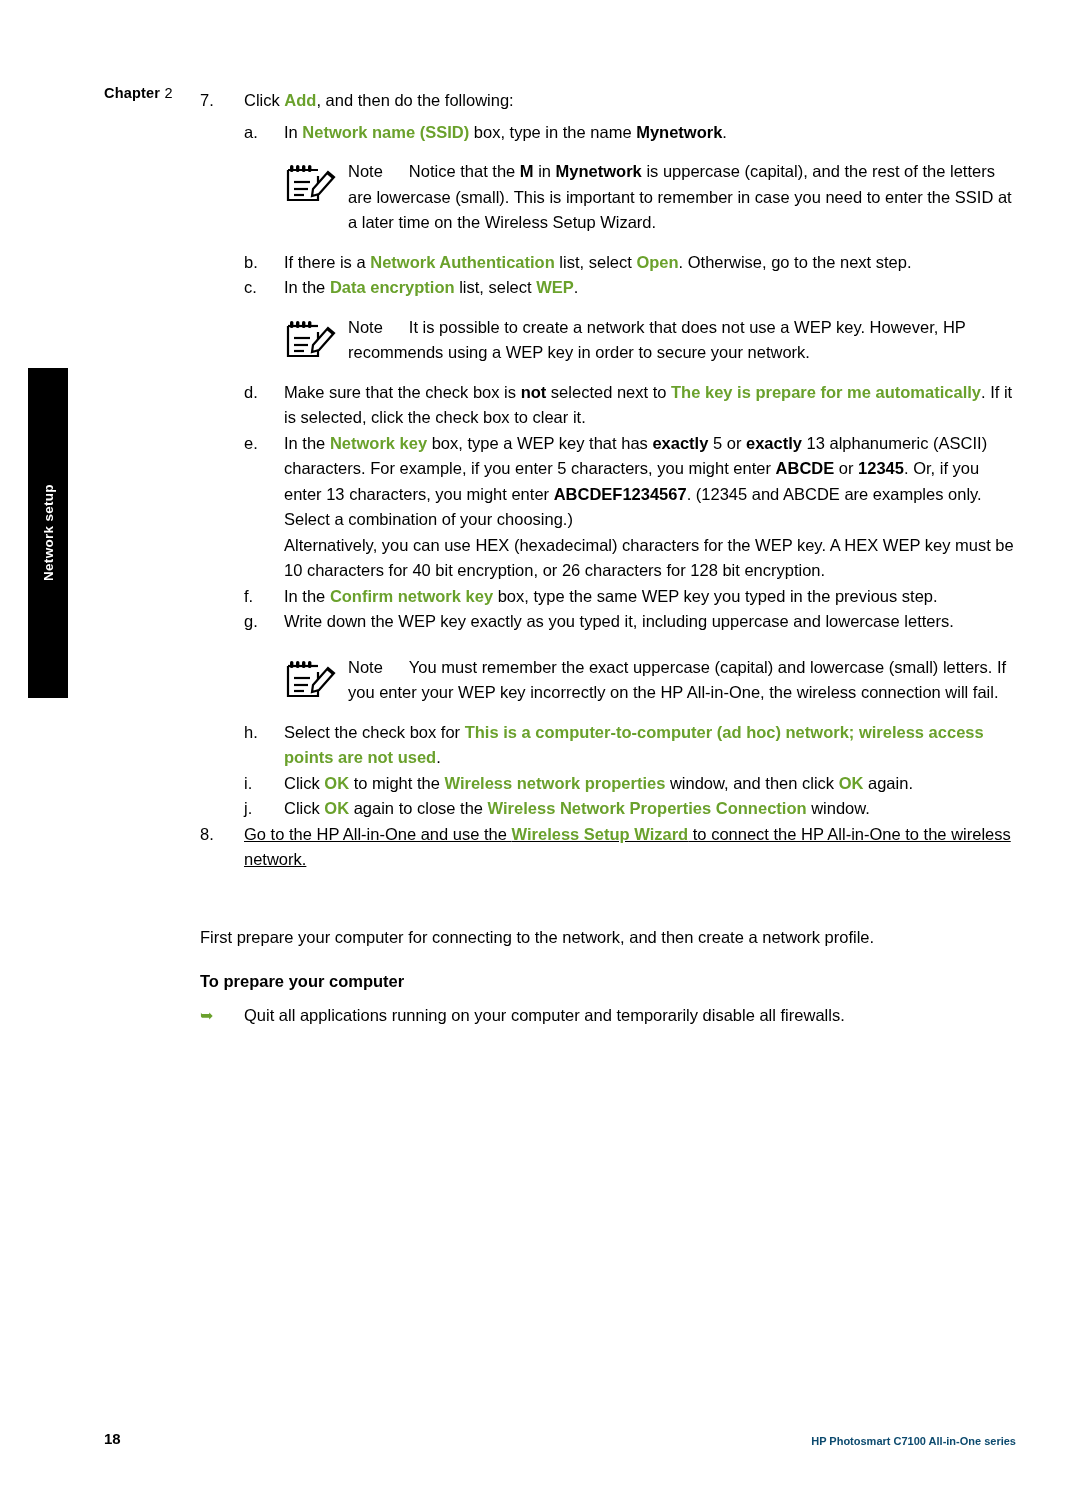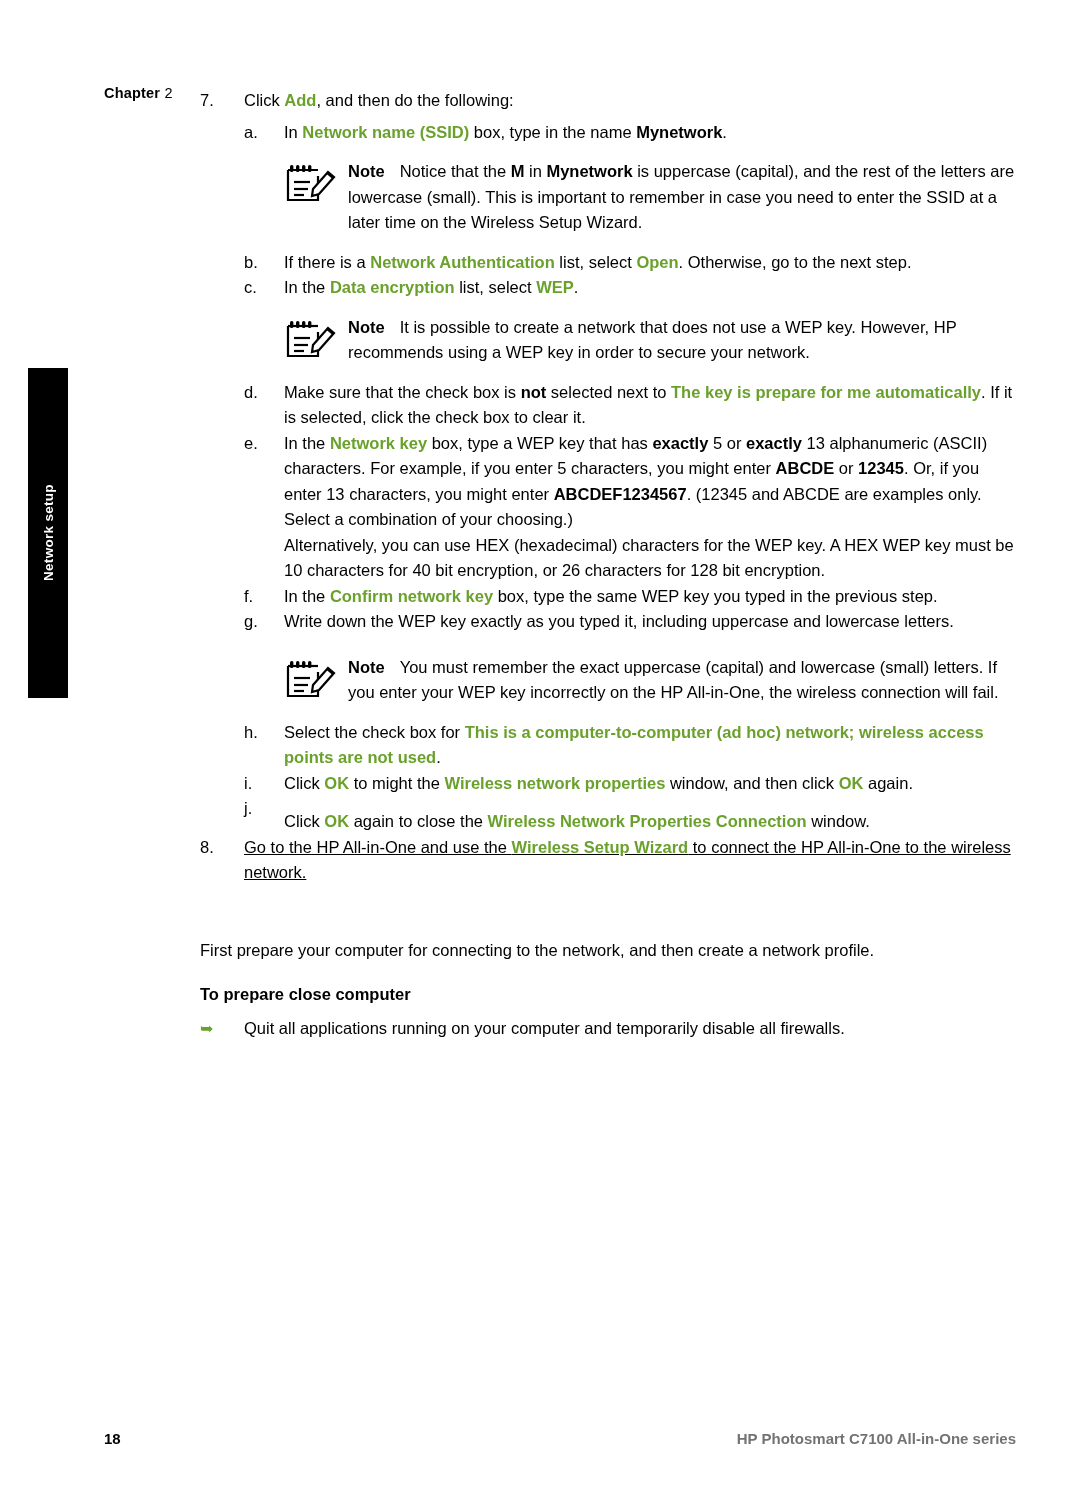--- a/index.html
+++ b/index.html
@@ -97,22 +97,22 @@
     flex: 0 0 auto;
     width: 52px;
     margin-right: 12px;
     padding-top: 3px;
   }
   .note-body {
     font-size: 16.5px;
     line-height: 25.5px;
   }
   .note-label {
-    font-weight: bold;
-    margin-right: 15px;
+    font-weight: normal;
+    margin-right: 26px;
   }
   b, .b {
     font-weight: bold;
   }
   .green {
     color: #6aa12c;
     font-weight: bold;
   }
   .spacer-md { height: 18px; }
   .h3 {
@@ -134,23 +134,23 @@
     position: absolute;
     left: 104px;
     bottom: 48px;
     font-size: 15px;
     font-weight: bold;
   }
   .footer-title {
     position: absolute;
     right: 64px;
     bottom: 48px;
-    font-size: 15px;
-    font-weight: bold;
-    color: #737373;
+    font-size: 11px;
+    font-weight: bold;
+    color: #0c4a6e;
   }
 </style>
 </head>
 <body>
 
 <div class="page">
 
   <div class="chapter-header">
     <span>Chapter</span>
     <span class="num">2</span>
@@ -312,37 +312,37 @@
 
     <div class="row lvl2">
       <div class="marker">i.</div>
       <div class="body-text" style="width:740px;">
         <span>Click </span><span class="green">OK</span><span> to might the </span><span class="green">Wireless network properties</span><span> window, and then click </span><span class="green">OK</span><span> again.</span>
       </div>
     </div>
 
     <div class="row lvl2">
       <div class="marker">j.</div>
-      <div class="body-text" style="width:740px;margin-top:13px;">
+      <div class="body-text" style="width:740px;">
         <span>Click </span><span class="green">OK</span><span> again to close the </span><span class="green">Wireless Network Properties Connection</span><span> window.</span>
       </div>
     </div>
 
     <div class="row" style="margin-left:96px;">
       <div class="marker" style="width:44px;">8.</div>
       <div class="body-text" style="width:820px;text-decoration:underline;">
         <span>Go to the HP All-in-One and use the </span><span class="green">Wireless Setup Wizard</span><span> to connect the HP All-in-One to the wireless network.</span>
       </div>
     </div>
 
     <div class="spacer-md"></div>
 
     <div style="margin-top:34px;">
       <div class="body-text" style="margin-left:96px;width:820px;margin-top:20px;">First prepare your computer for connecting to the network, and then create a network profile.</div>
-      <div class="h3" style="margin-left:96px;margin-top:22px;">To prepare close computer</div>
+      <div class="h3" style="margin-left:96px;margin-top:22px;">To prepare your computer</div>
       <div class="arrow-item" style="margin-top:12px;">
         <div class="marker">➥</div>
         <div class="body-text" style="width:820px;">Quit all applications running on your computer and temporarily disable all firewalls.</div>
       </div>
     </div>
 
   </div>
 
   <div class="footer-page">18</div>
   <div class="footer-title">HP Photosmart C7100 All-in-One series</div>

